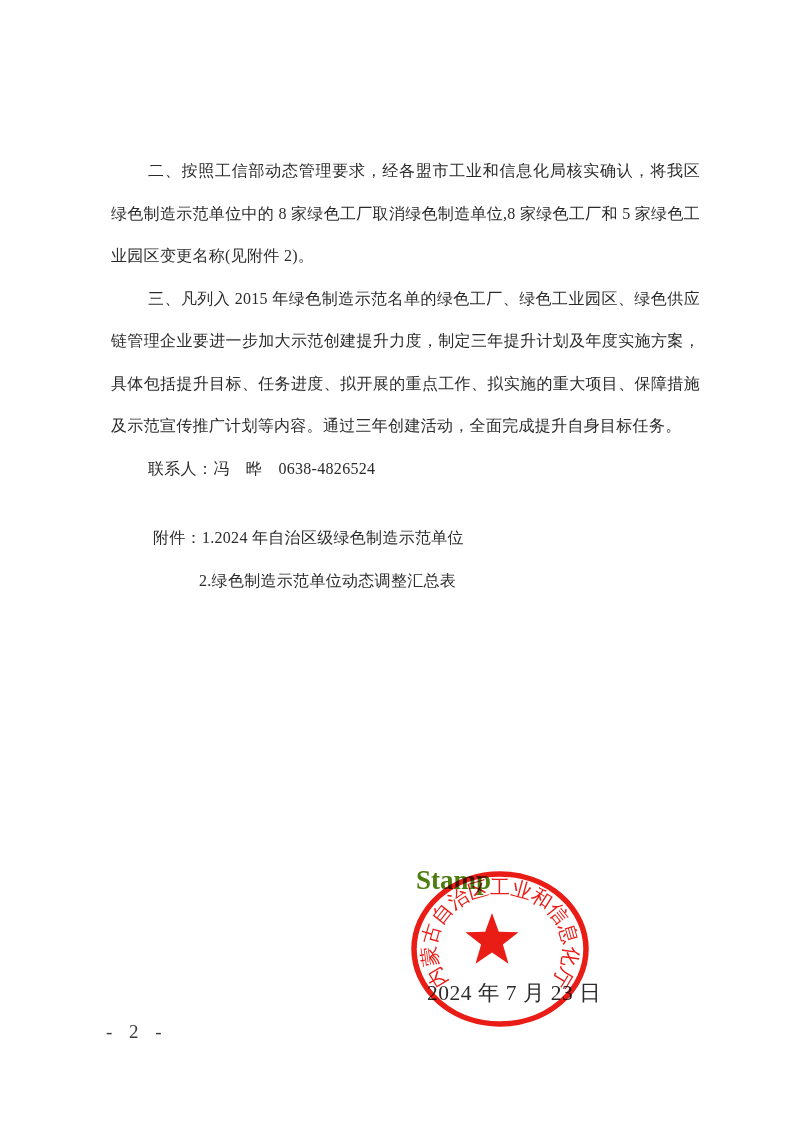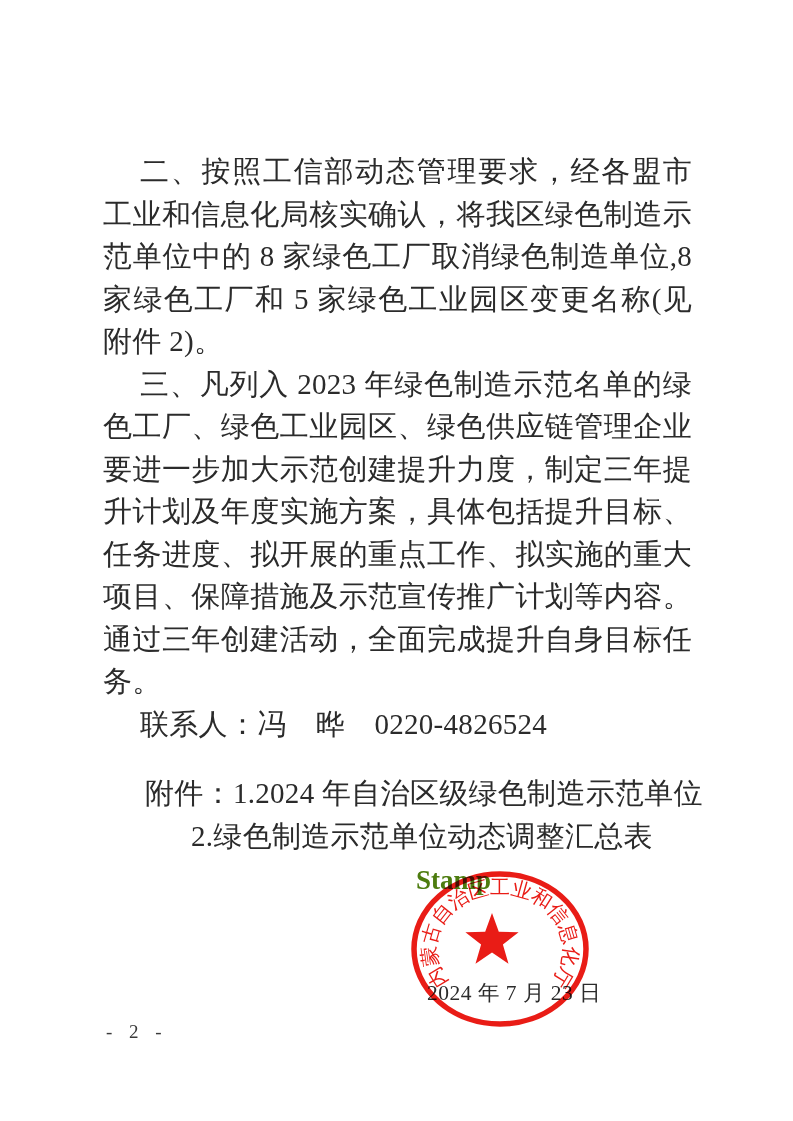--- a/index.html
+++ b/index.html
@@ -7,24 +7,24 @@
     position: relative;
     width: 793px;
     height: 1121px;
     background: #ffffff;
     overflow: hidden;
     font-family: "Liberation Serif", "DejaVu Serif", serif;
     color: #2b2b2b;
   }
   .body-text {
     position: absolute;
-    left: 103px;
+    left: 111px;
     top: 150px;
     width: 589px;
-    font-size: 29px;
+    font-size: 16px;
     line-height: 42.5px;
     letter-spacing: 0.3px;
     text-align: justify;
   }
   .para {
     margin: 0;
     text-indent: 37px;
   }
   .contact-line {
     margin: 0;
@@ -80,22 +80,22 @@
     font-weight: bold;
   }
 </style>
 </head>
 <body>
 
 <div class="page">
 
   <div class="body-text">
     <p class="para">二、按照工信部动态管理要求，经各盟市工业和信息化局核实确认，将我区绿色制造示范单位中的 8 家绿色工厂取消绿色制造单位,8 家绿色工厂和 5 家绿色工业园区变更名称(见附件 2)。</p>
-    <p class="para">三、凡列入 2023 年绿色制造示范名单的绿色工厂、绿色工业园区、绿色供应链管理企业要进一步加大示范创建提升力度，制定三年提升计划及年度实施方案，具体包括提升目标、任务进度、拟开展的重点工作、拟实施的重大项目、保障措施及示范宣传推广计划等内容。通过三年创建活动，全面完成提升自身目标任务。</p>
-    <p class="contact-line">联系人：冯　晔　0220-4826524</p>
+    <p class="para">三、凡列入 2015 年绿色制造示范名单的绿色工厂、绿色工业园区、绿色供应链管理企业要进一步加大示范创建提升力度，制定三年提升计划及年度实施方案，具体包括提升目标、任务进度、拟开展的重点工作、拟实施的重大项目、保障措施及示范宣传推广计划等内容。通过三年创建活动，全面完成提升自身目标任务。</p>
+    <p class="contact-line">联系人：冯　晔　0638-4826524</p>
 
     <div class="attachments">
       <div class="att-line-1"><span>附件：</span><span>1.2024 年自治区级绿色制造示范单位</span></div>
       <div class="att-line-2">2.绿色制造示范单位动态调整汇总表</div>
     </div>
   </div>
 
   <div class="doc-date">2024 年 7 月 23 日</div>
 
   <div class="page-number">- 2 -</div>

